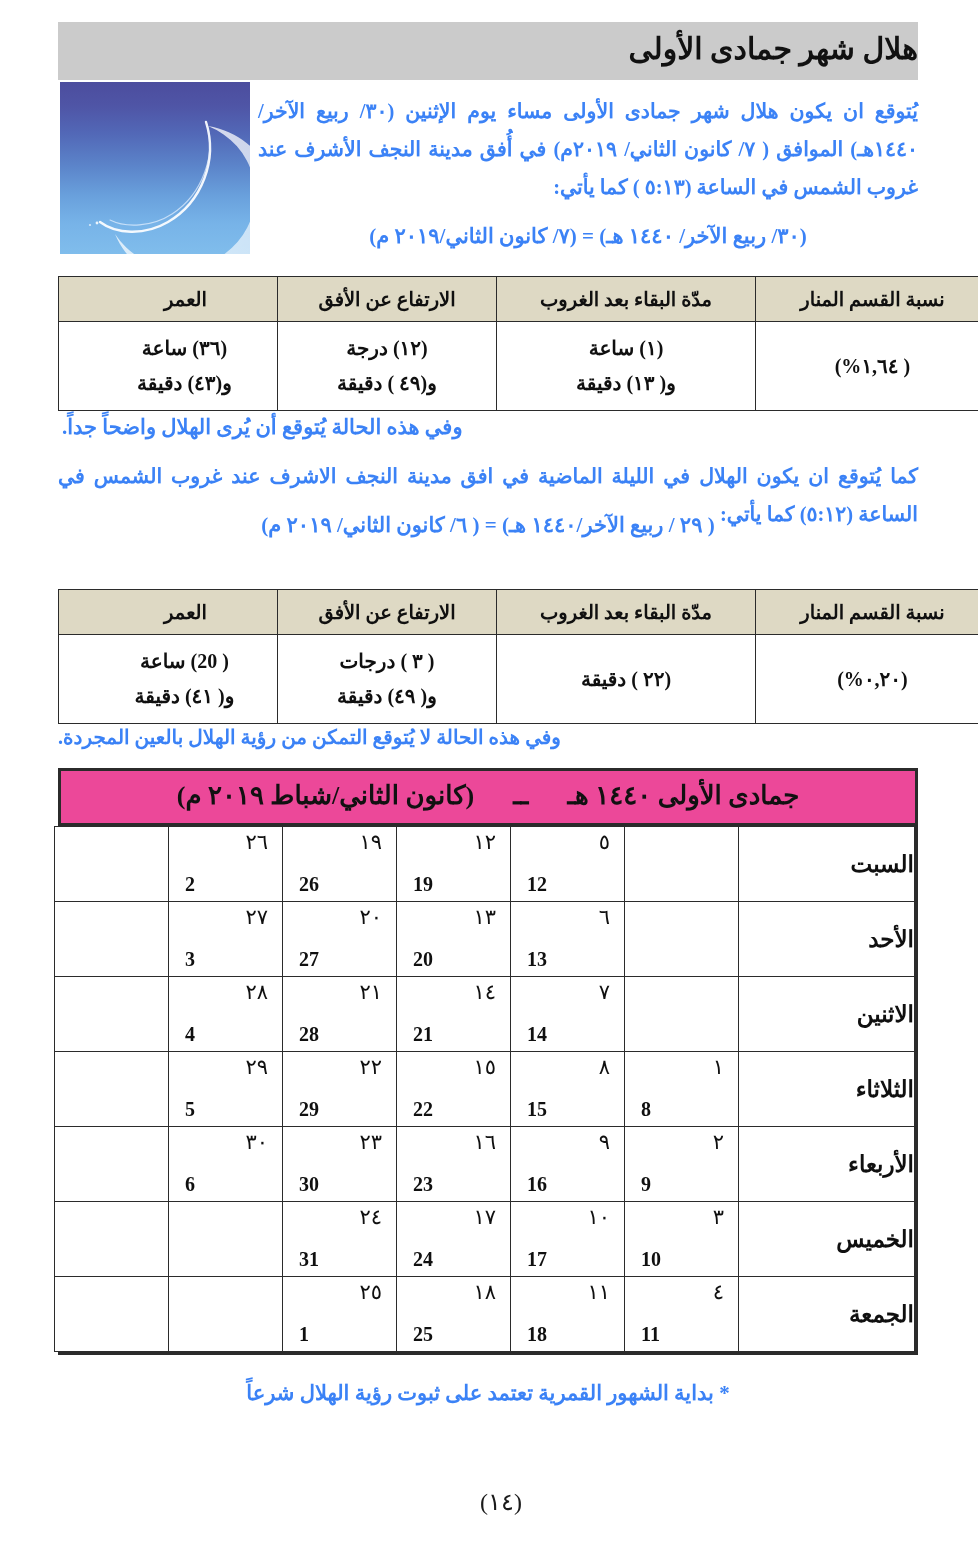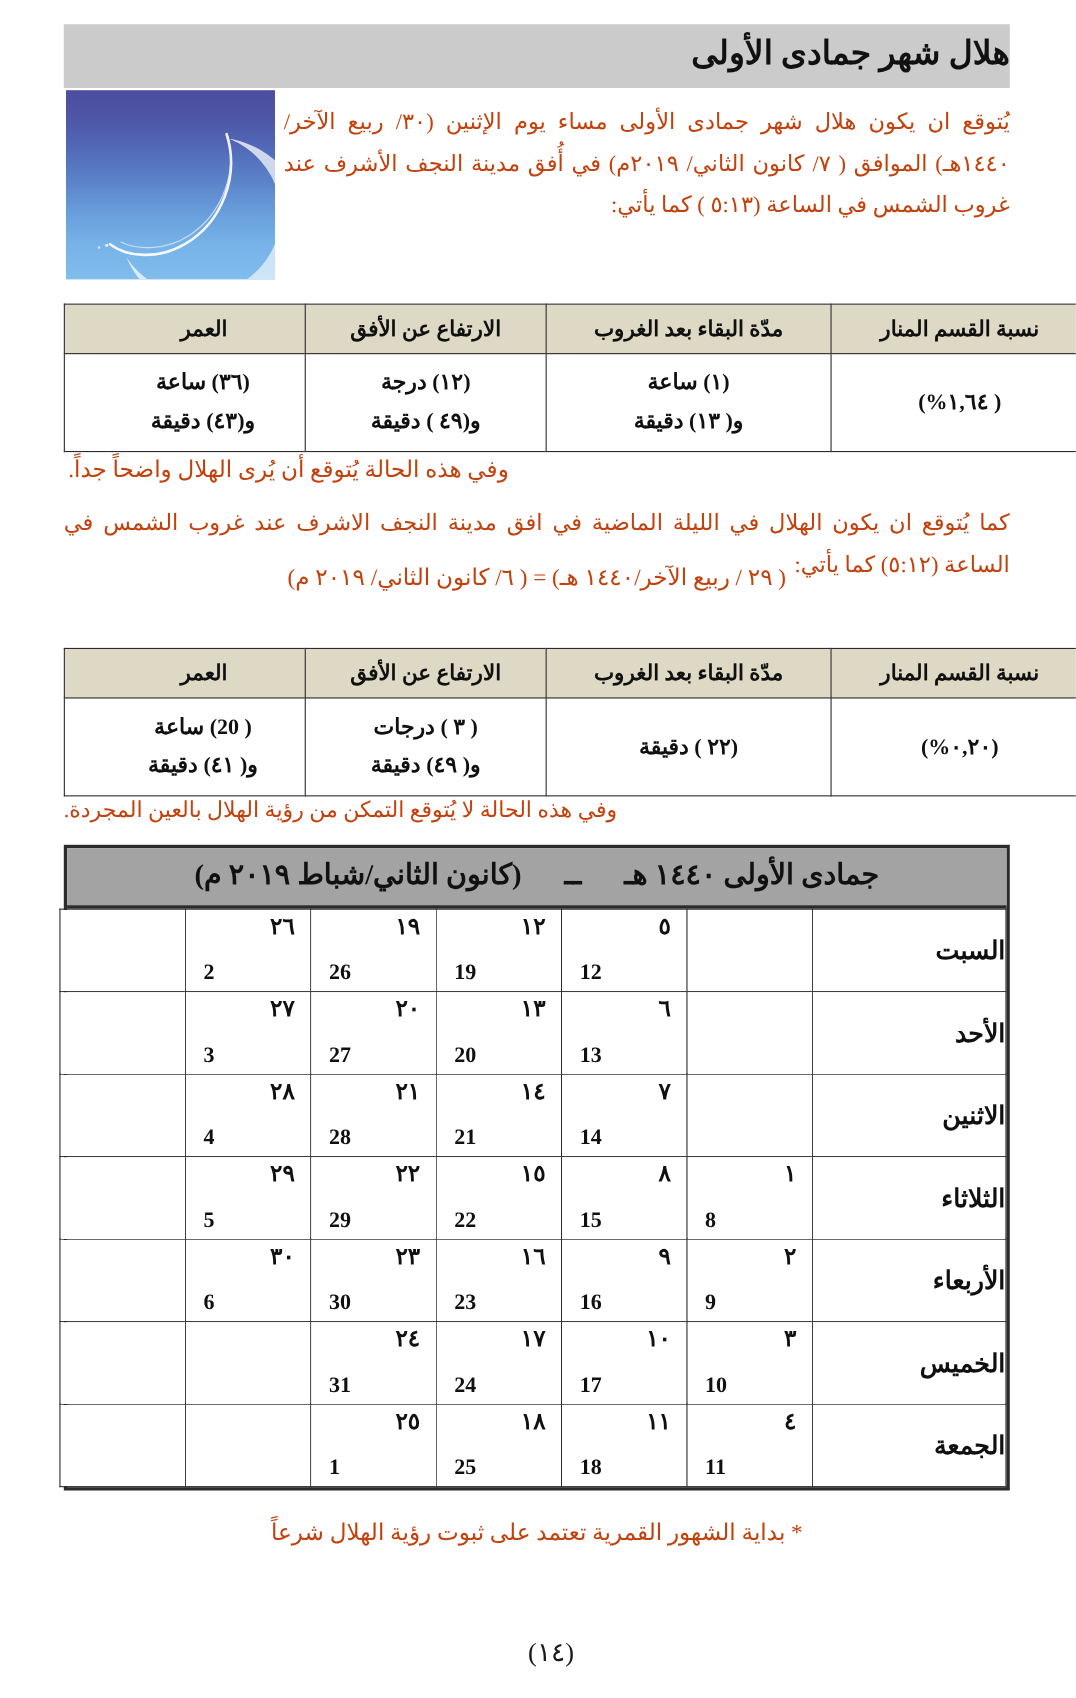--- a/index.html
+++ b/index.html
@@ -60,22 +60,22 @@
         #80bdec 100%);
     overflow: hidden;
   }
   .crescent-img svg { display: block; }
 
   
   .para {
     position: absolute;
     text-align: justify;
     text-align-last: right;
-    font-weight: normal;
-    color: #c2410c;
+    font-weight: bold;
+    color: #3b82f6;
     direction: rtl;
   }
   #intro-paragraph {
     left: 258px;
     top: 92px;
     width: 660px;
     font-size: 20.5px;
     line-height: 38px;
   }
   #intro-date-line {
@@ -184,21 +184,21 @@
   
   .calendar-wrap {
     position: absolute;
     left: 58px;
     top: 768px;
     width: 860px;
     border: 3px solid #2b2b2b;
     box-sizing: border-box;
   }
   .calendar-header {
-    background: #a3a3a3;
+    background: #ec4899;
     height: 52px;
     display: flex;
     align-items: center;
     justify-content: center;
     border-bottom: 3px solid #2b2b2b;
     direction: rtl;
   }
   .calendar-header .cal-title {
     font-size: 26px;
     font-weight: bold;
@@ -226,21 +226,21 @@
     font-size: 23px;
     font-weight: bold;
     color: #101010;
   }
   table.calendar td.daycell { width: 113px; }
   .daycell .hijri {
     position: absolute;
     top: 4px;
     right: 14px;
     font-size: 21px;
-    font-weight: bold;
+    font-weight: normal;
     color: #101010;
     line-height: 1.1;
   }
   .daycell .greg {
     position: absolute;
     bottom: 6px;
     left: 16px;
     font-size: 20px;
     font-weight: bold;
     color: #101010;
@@ -273,20 +273,21 @@
       </g>
       <path d="M 146 40 C 158 78 142 120 108 140 C 84 154 56 152 40 140" fill="none" stroke="#ffffff" stroke-width="2.4" stroke-linecap="round" opacity="0.92"></path>
       <path d="M 147 42 C 156 72 143 112 112 132 C 92 145 66 146 50 138" fill="none" stroke="#e8f2ff" stroke-width="1.1" stroke-linecap="round" opacity="0.7"></path>
       <circle cx="37" cy="141" r="1.4" fill="#ffffff" opacity="0.85"></circle>
       <circle cx="30" cy="143" r="1.1" fill="#ffffff" opacity="0.7"></circle>
     </svg>
   </div>
 
   <div class="para" id="intro-paragraph">يُتوقع ان يكون هلال شهر جمادى الأولى  مساء يوم الإثنين (٣٠/ ربيع الآخر/ ١٤٤٠هـ) الموافق ( ٧/ كانون الثاني/ ٢٠١٩م)  في أُفق مدينة النجف الأشرف عند غروب الشمس في الساعة (٥:١٣ )  كما يأتي:</div>
 
+  <div class="para" id="intro-date-line">(٣٠/ ربيع الآخر/ ١٤٤٠ هـ) = (٧/ كانون الثاني/٢٠١٩ م)</div>
 
   <table class="stats" id="stats-table-1">
     <thead>
       <tr>
         <th class="col-lit">نسبة القسم المنار</th>
         <th class="col-stay">مدّة البقاء بعد الغروب</th>
         <th class="col-alt">الارتفاع عن الأفق</th>
         <th class="col-age">العمر</th>
       </tr>
     </thead>

